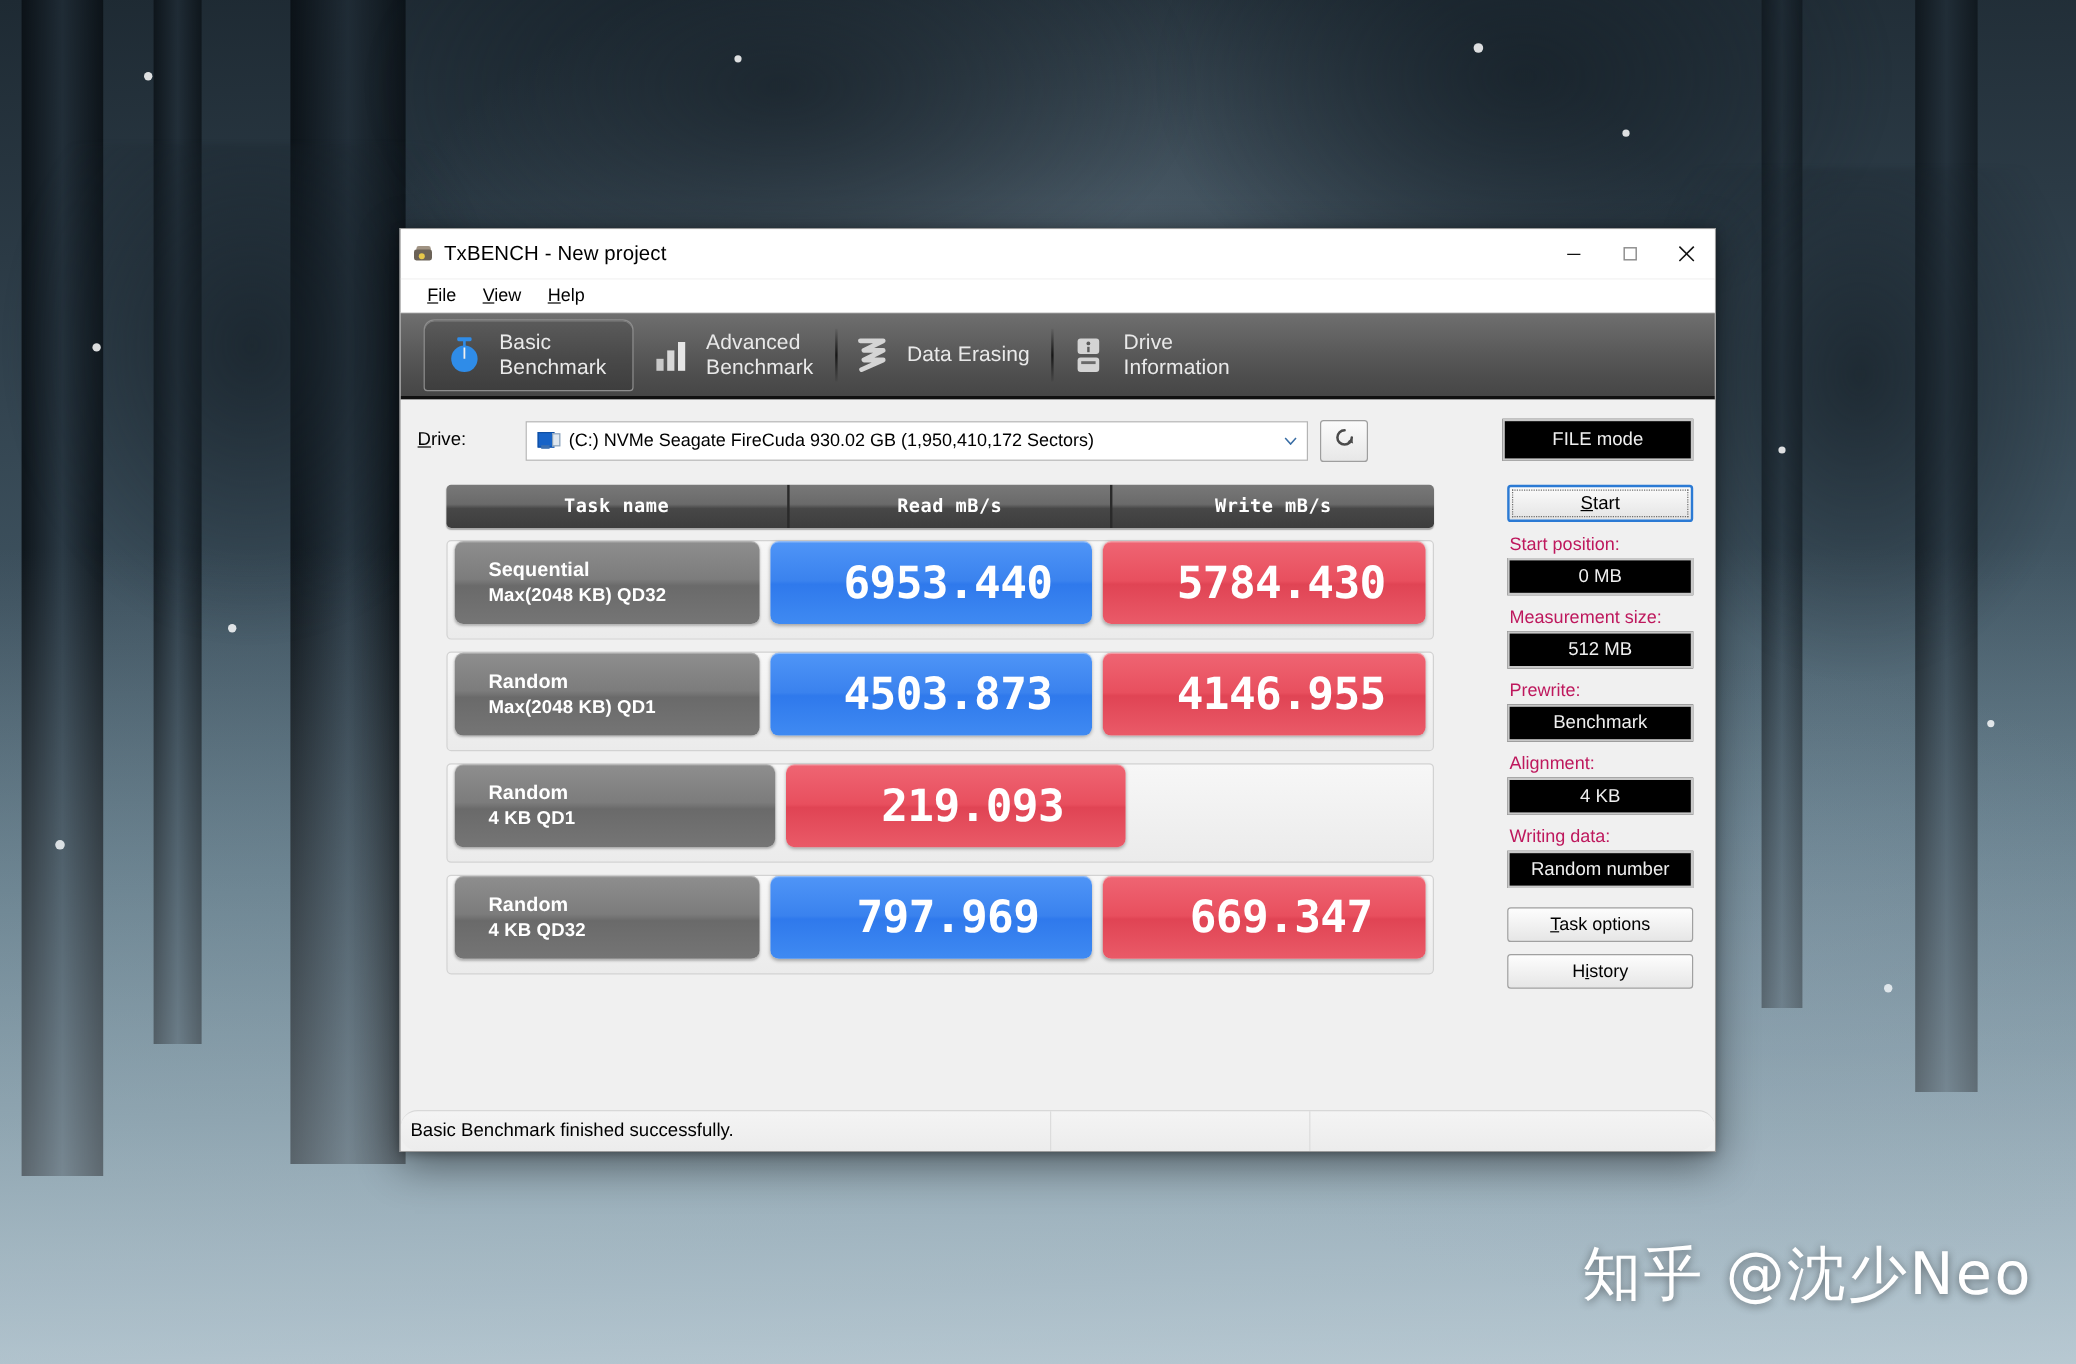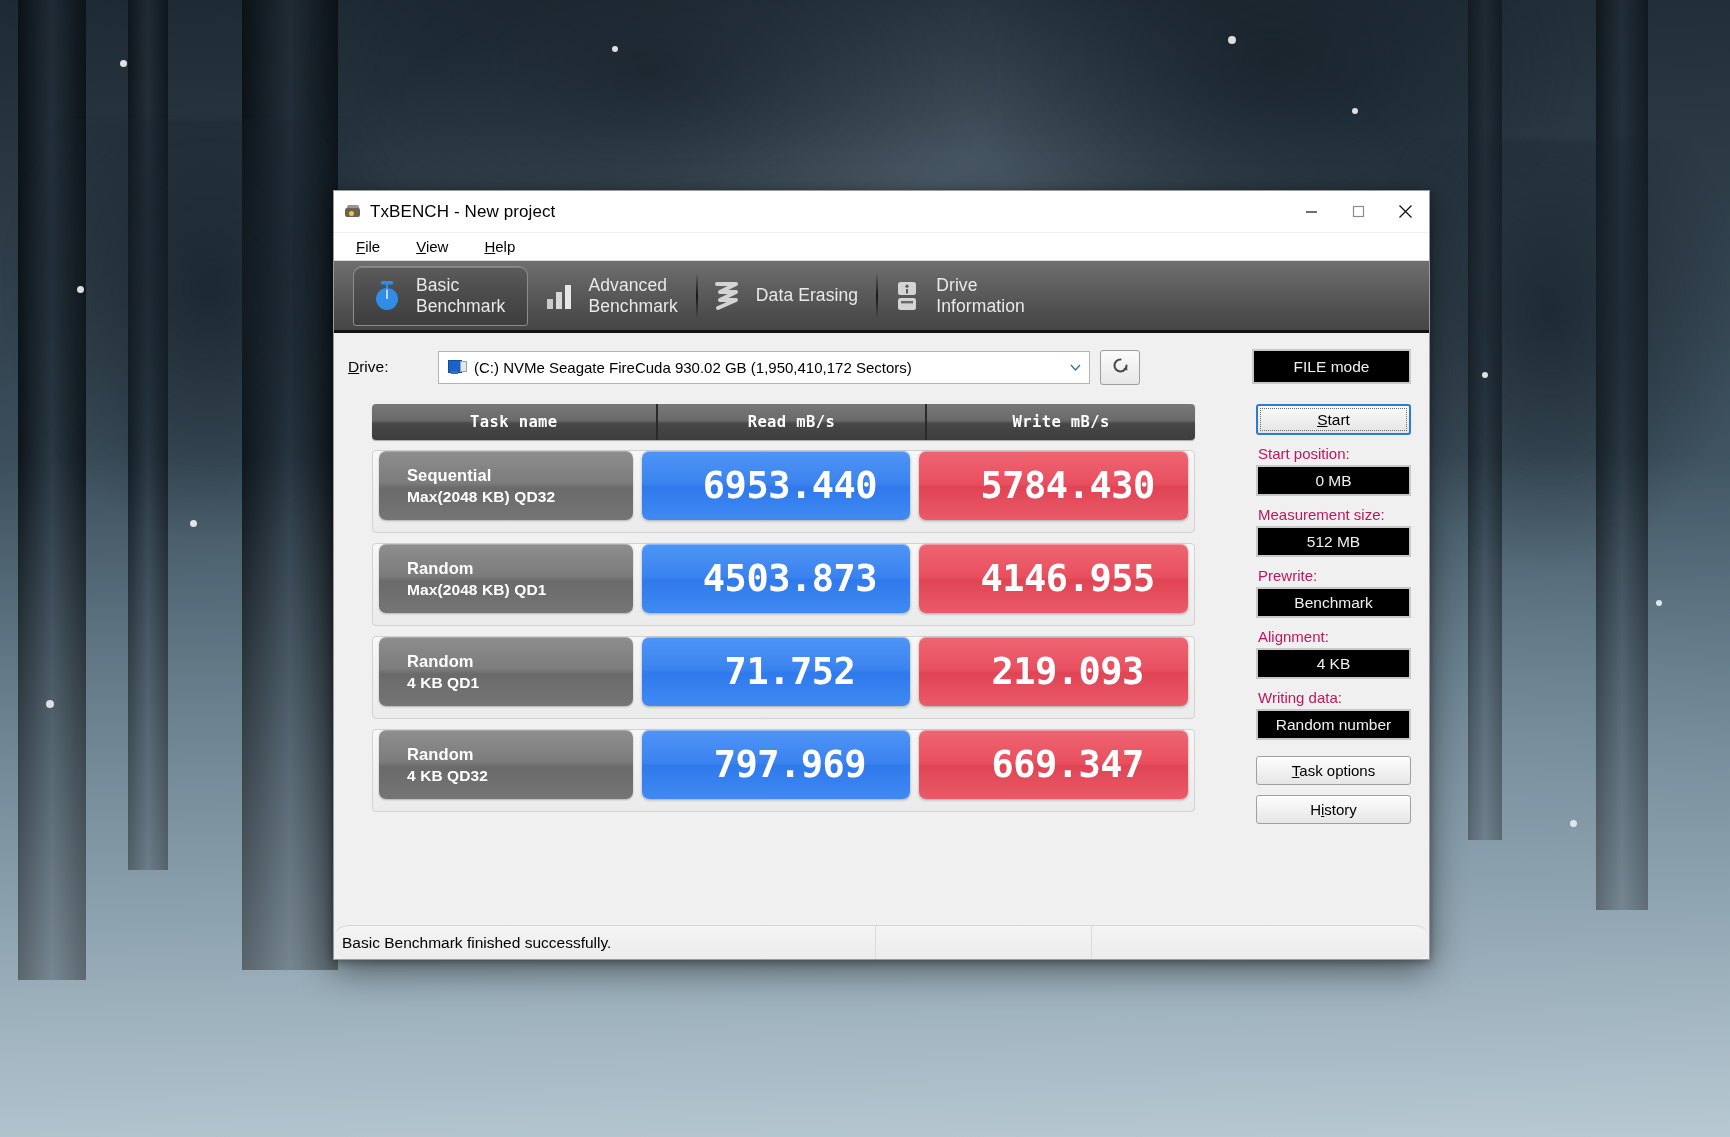--- a/index.html
+++ b/index.html
@@ -62,21 +62,21 @@
   }
   .wbtns { margin-left:auto; display:flex; height:41px; }
   .wbtn {
     width: 47px; height: 41px; display:flex; align-items:center; justify-content:center;
     color:#111;
   }
   .wbtn svg { display:block; }
 
   .menubar {
     height: 27px; background:#fff; display:flex; align-items:center;
-    padding-left: 12px; gap: 16px; flex:none;
+    padding-left: 12px; gap: 2px; flex:none;
     border-bottom: 1px solid #dcdcdc;
   }
   .menuitem {
     font-size: 15px; color:#000; padding: 3px 10px 4px 10px;
   }
   .menuitem u { text-decoration: underline; }
 
   
   .tabstrip {
     height: 69px; flex:none;
@@ -411,21 +411,20 @@
             </div>
             <div class="valbox read">4503.873</div>
             <div class="valbox write">4146.955</div>
           </div>
 
           <div class="rowcard">
             <div class="taskbox">
               <span class="taskline1">Random</span>
               <span class="taskline2">4 KB QD1</span>
             </div>
-            <div class="valbox read">71.752</div>
             <div class="valbox write">219.093</div>
           </div>
 
           <div class="rowcard">
             <div class="taskbox">
               <span class="taskline1">Random</span>
               <span class="taskline2">4 KB QD32</span>
             </div>
             <div class="valbox read">797.969</div>
             <div class="valbox write">669.347</div>
@@ -465,13 +464,14 @@
       </div>
 
       <div class="statusbar">
         <div class="statuscell1">Basic Benchmark finished successfully.</div>
         <div class="statuscell2"></div>
         <div class="statuscell3"></div>
       </div>
     </div>
   </div>
 
+  <div class="watermark">知乎 @沈少Neo</div>
 </div>
 
 </body></html>

